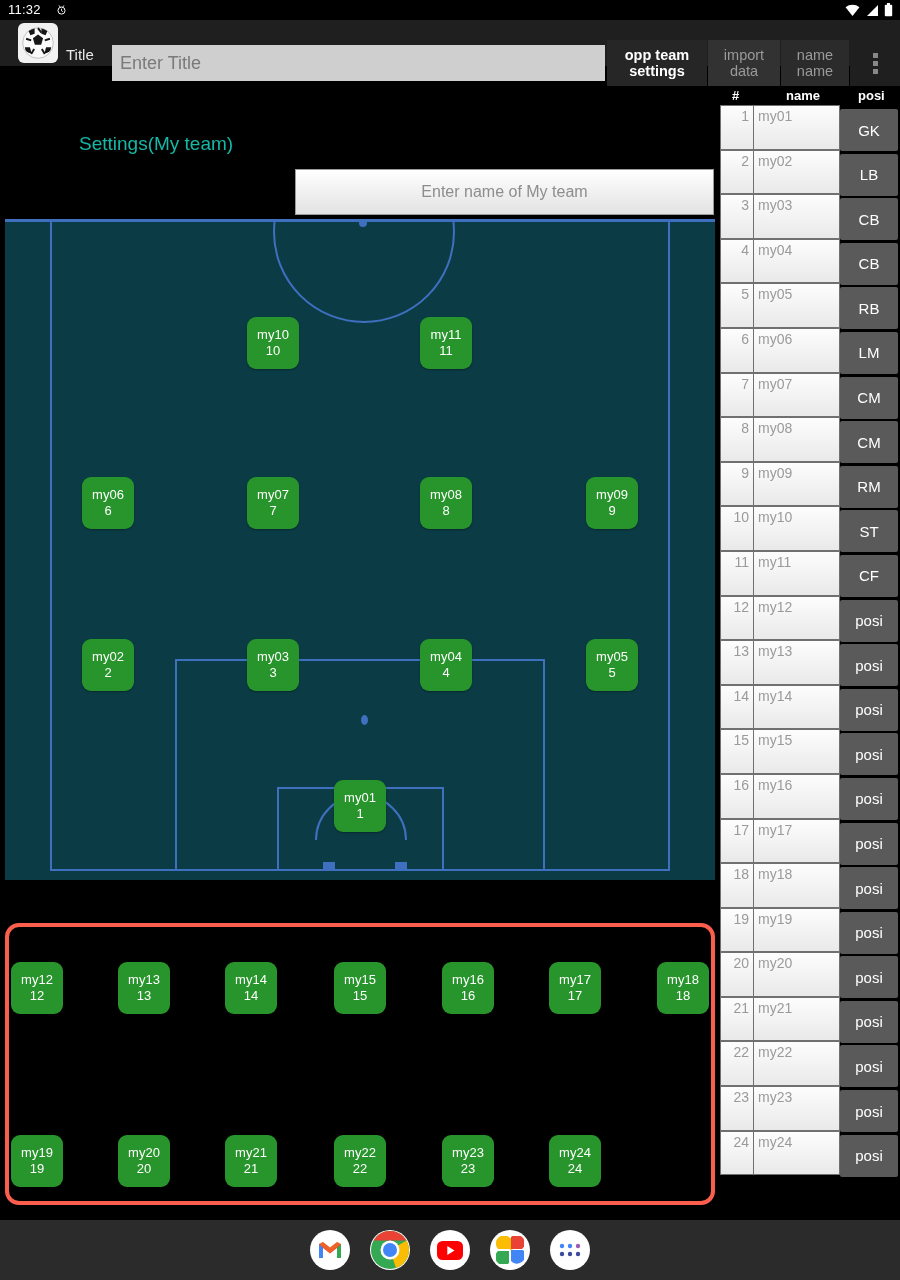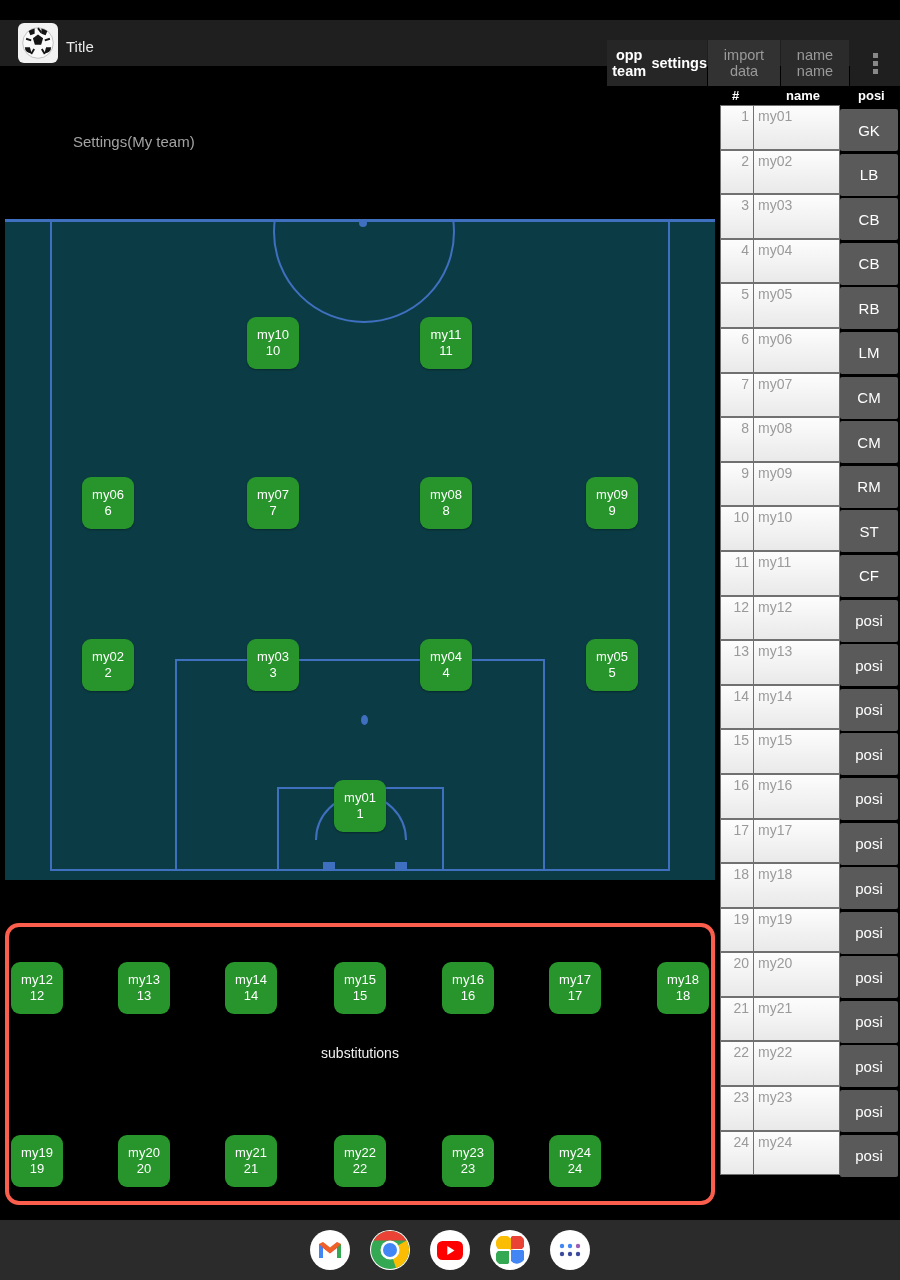--- a/index.html
+++ b/index.html
@@ -26,34 +26,34 @@
     background:#1f1f1f;
   }
   .app-icon {
     position:absolute; left:18px; top:23px; width:40px; height:40px;
     transform:translateY(-50%);
     border-radius:6px; background:#f2f2f2;
     display:flex; align-items:center; justify-content:center;
     overflow:hidden;
   }
   .app-title {
-    position:absolute; left:66px; top:4px; height:43px; line-height:46px;
+    position:absolute; left:66px; top:12px; height:43px; line-height:46px;
     color:#e8e8e8; font-size:15px;
   }
   .title-input {
     position:absolute; left:112px; top:25px; width:493px; height:36px;
     background:#cfcfcf; border:none; outline:none;
     font-size:18px; color:#555; padding-left:8px;
     font-family:"Liberation Sans", sans-serif;
   }
   .title-input::placeholder { color:#7a7a7a; }
   .btn-opp {
     position:absolute; left:607px; top:20px; width:100px; height:46px;
     background:#262626; color:#ffffff; font-size:14.5px; font-weight:bold;
-    display:flex; flex-direction:row; align-items:center; justify-content:center;
+    display:flex; flex-direction:column; align-items:center; justify-content:center;
     line-height:16px; text-align:center;
   }
   .btn-import {
     position:absolute; left:708px; top:20px; width:72px; height:46px;
     background:#323232; color:#9a9a9a; font-size:14.5px;
     display:flex; flex-direction:column; align-items:center; justify-content:center;
     line-height:16px; text-align:center;
   }
   .btn-save {
     position:absolute; left:781px; top:20px; width:68px; height:46px;
@@ -64,22 +64,22 @@
   .btn-overflow {
     position:absolute; left:850px; top:20px; width:50px; height:46px;
     background:#1f1f1f;
     display:flex; flex-direction:column; align-items:center; justify-content:center;
     gap:3px;
   }
   .btn-overflow i { display:block; width:5px; height:5px; background:#888; }
 
   
   .settings-label {
-    position:absolute; left:73px; top:133px;
-    color:#a3a3a3; font-size:15px;
+    position:absolute; left:79px; top:133px;
+    color:#14b8a6; font-size:19px;
   }
   .teamname-input {
     position:absolute; left:295px; top:169px; width:419px; height:46px;
     background:linear-gradient(#ffffff,#e2e2e2);
     border:1px solid #9a9a9a; outline:none;
     text-align:center; font-size:16px; color:#555;
     font-family:"Liberation Sans", sans-serif;
   }
   .teamname-input::placeholder { color:#8d8d8d; }
 
@@ -180,54 +180,76 @@
     width:40px; height:40px; border-radius:50%;
     background:#fff; position:relative; overflow:hidden;
     display:flex; align-items:center; justify-content:center;
   }
 </style>
 </head>
 <body>
 
 <div id="root">
 
+  <div class="statusbar">
+    <div class="sb-time">11:32</div>
+    <svg class="sb-icon-alarm" viewBox="0 0 24 24">
+      <circle cx="12" cy="14" r="6.5" fill="none" stroke="#fff" stroke-width="1.8"></circle>
+      <path d="M12 10.5v4l2.5 1.5" stroke="#fff" stroke-width="1.6" fill="none"></path>
+      <path d="M7 5l3 2M17 5l-3 2" stroke="#fff" stroke-width="1.8"></path>
+    </svg>
+    <div class="sb-right">
+      <svg width="15" height="13" viewBox="0 0 16 14">
+        <path d="M8 13 L0.5 3.5 A12 12 0 0 1 15.5 3.5 Z" fill="#fff"></path>
+      </svg>
+      <svg width="14" height="13" viewBox="0 0 14 13">
+        <path d="M13 1 L13 12 L2 12 Z" fill="#fff"></path>
+      </svg>
+      <svg width="9" height="14" viewBox="0 0 9 14">
+        <rect x="3" y="0" width="3" height="2" fill="#fff"></rect>
+        <rect x="0.8" y="1.8" width="7.4" height="11.5" rx="1" fill="#fff"></rect>
+      </svg>
+    </div>
+  </div>
 
   <div class="appbar">
     <div class="app-icon">
       <svg width="34" height="34" viewBox="0 0 40 40">
         <circle cx="20" cy="20" r="18" fill="#fafafa" stroke="#b9b9b9" stroke-width="1"></circle>
         <polygon points="20,10 26,14.5 23.7,22 16.3,22 14,14.5" fill="#161616"></polygon>
         <path d="M20 2.5 L24 8 M6 15 L12 17 M34 15 L28 17 M12 33 L15.5 27 M28 33 L24.5 27" stroke="#161616" stroke-width="2.2" fill="none"></path>
         <path d="M4.5 25 a7 7 0 0 0 8 7 l-2-7z" fill="#161616"></path>
         <path d="M35.5 25 a7 7 0 0 1 -8 7 l2-7z" fill="#161616"></path>
         <path d="M9 6 a17 17 0 0 1 7 -3 l0 6 -5 2z" fill="#161616"></path>
         <path d="M31 6 a17 17 0 0 0 -7 -3 l0 6 5 2z" fill="#161616"></path>
       </svg>
     </div>
     <div class="app-title">Title</div>
+    <input class="title-input" type="text" value="" placeholder="Enter Title" style="">
     <div class="btn-opp">
       <span>opp team</span>
       <span>settings</span>
     </div>
     <div class="btn-import">
       <span>import</span>
       <span>data</span>
     </div>
     <div class="btn-save">
       <span>name</span>
       <span>name</span>
     </div>
     <div class="btn-overflow">
       <i></i>
         <i></i>
         <i></i>
     </div>
   </div>
 
   <div class="settings-label">Settings(My team)</div>
+  <input class="teamname-input" type="text" value="" placeholder="Enter name of My team" style="">
 
   <div class="pitch">
     <div class="line halfway"></div>
     <div class="center-spot"></div>
     <div class="center-circle"></div>
     <div class="line touch-left"></div>
     <div class="line touch-right"></div>
     <div class="line goal-line"></div>
     <div class="penalty-box"></div>
     <div class="penalty-arc"></div>
@@ -278,21 +300,20 @@
         <span>my05</span>
         <span class="num">5</span>
       </div>
       <div class="chip" style="left: 334px; top: 780px;">
         <span>my01</span>
         <span class="num">1</span>
       </div>
     </div>
 
   <div class="subs"></div>
-  <div class="subs-label">substitutions</div>
   <div id="subs-players">
       <div class="chip" style="left: 11px; top: 962px;">
         <span>my12</span>
         <span class="num">12</span>
       </div>
       <div class="chip" style="left: 118px; top: 962px;">
         <span>my13</span>
         <span class="num">13</span>
       </div>
       <div class="chip" style="left: 225px; top: 962px;">

